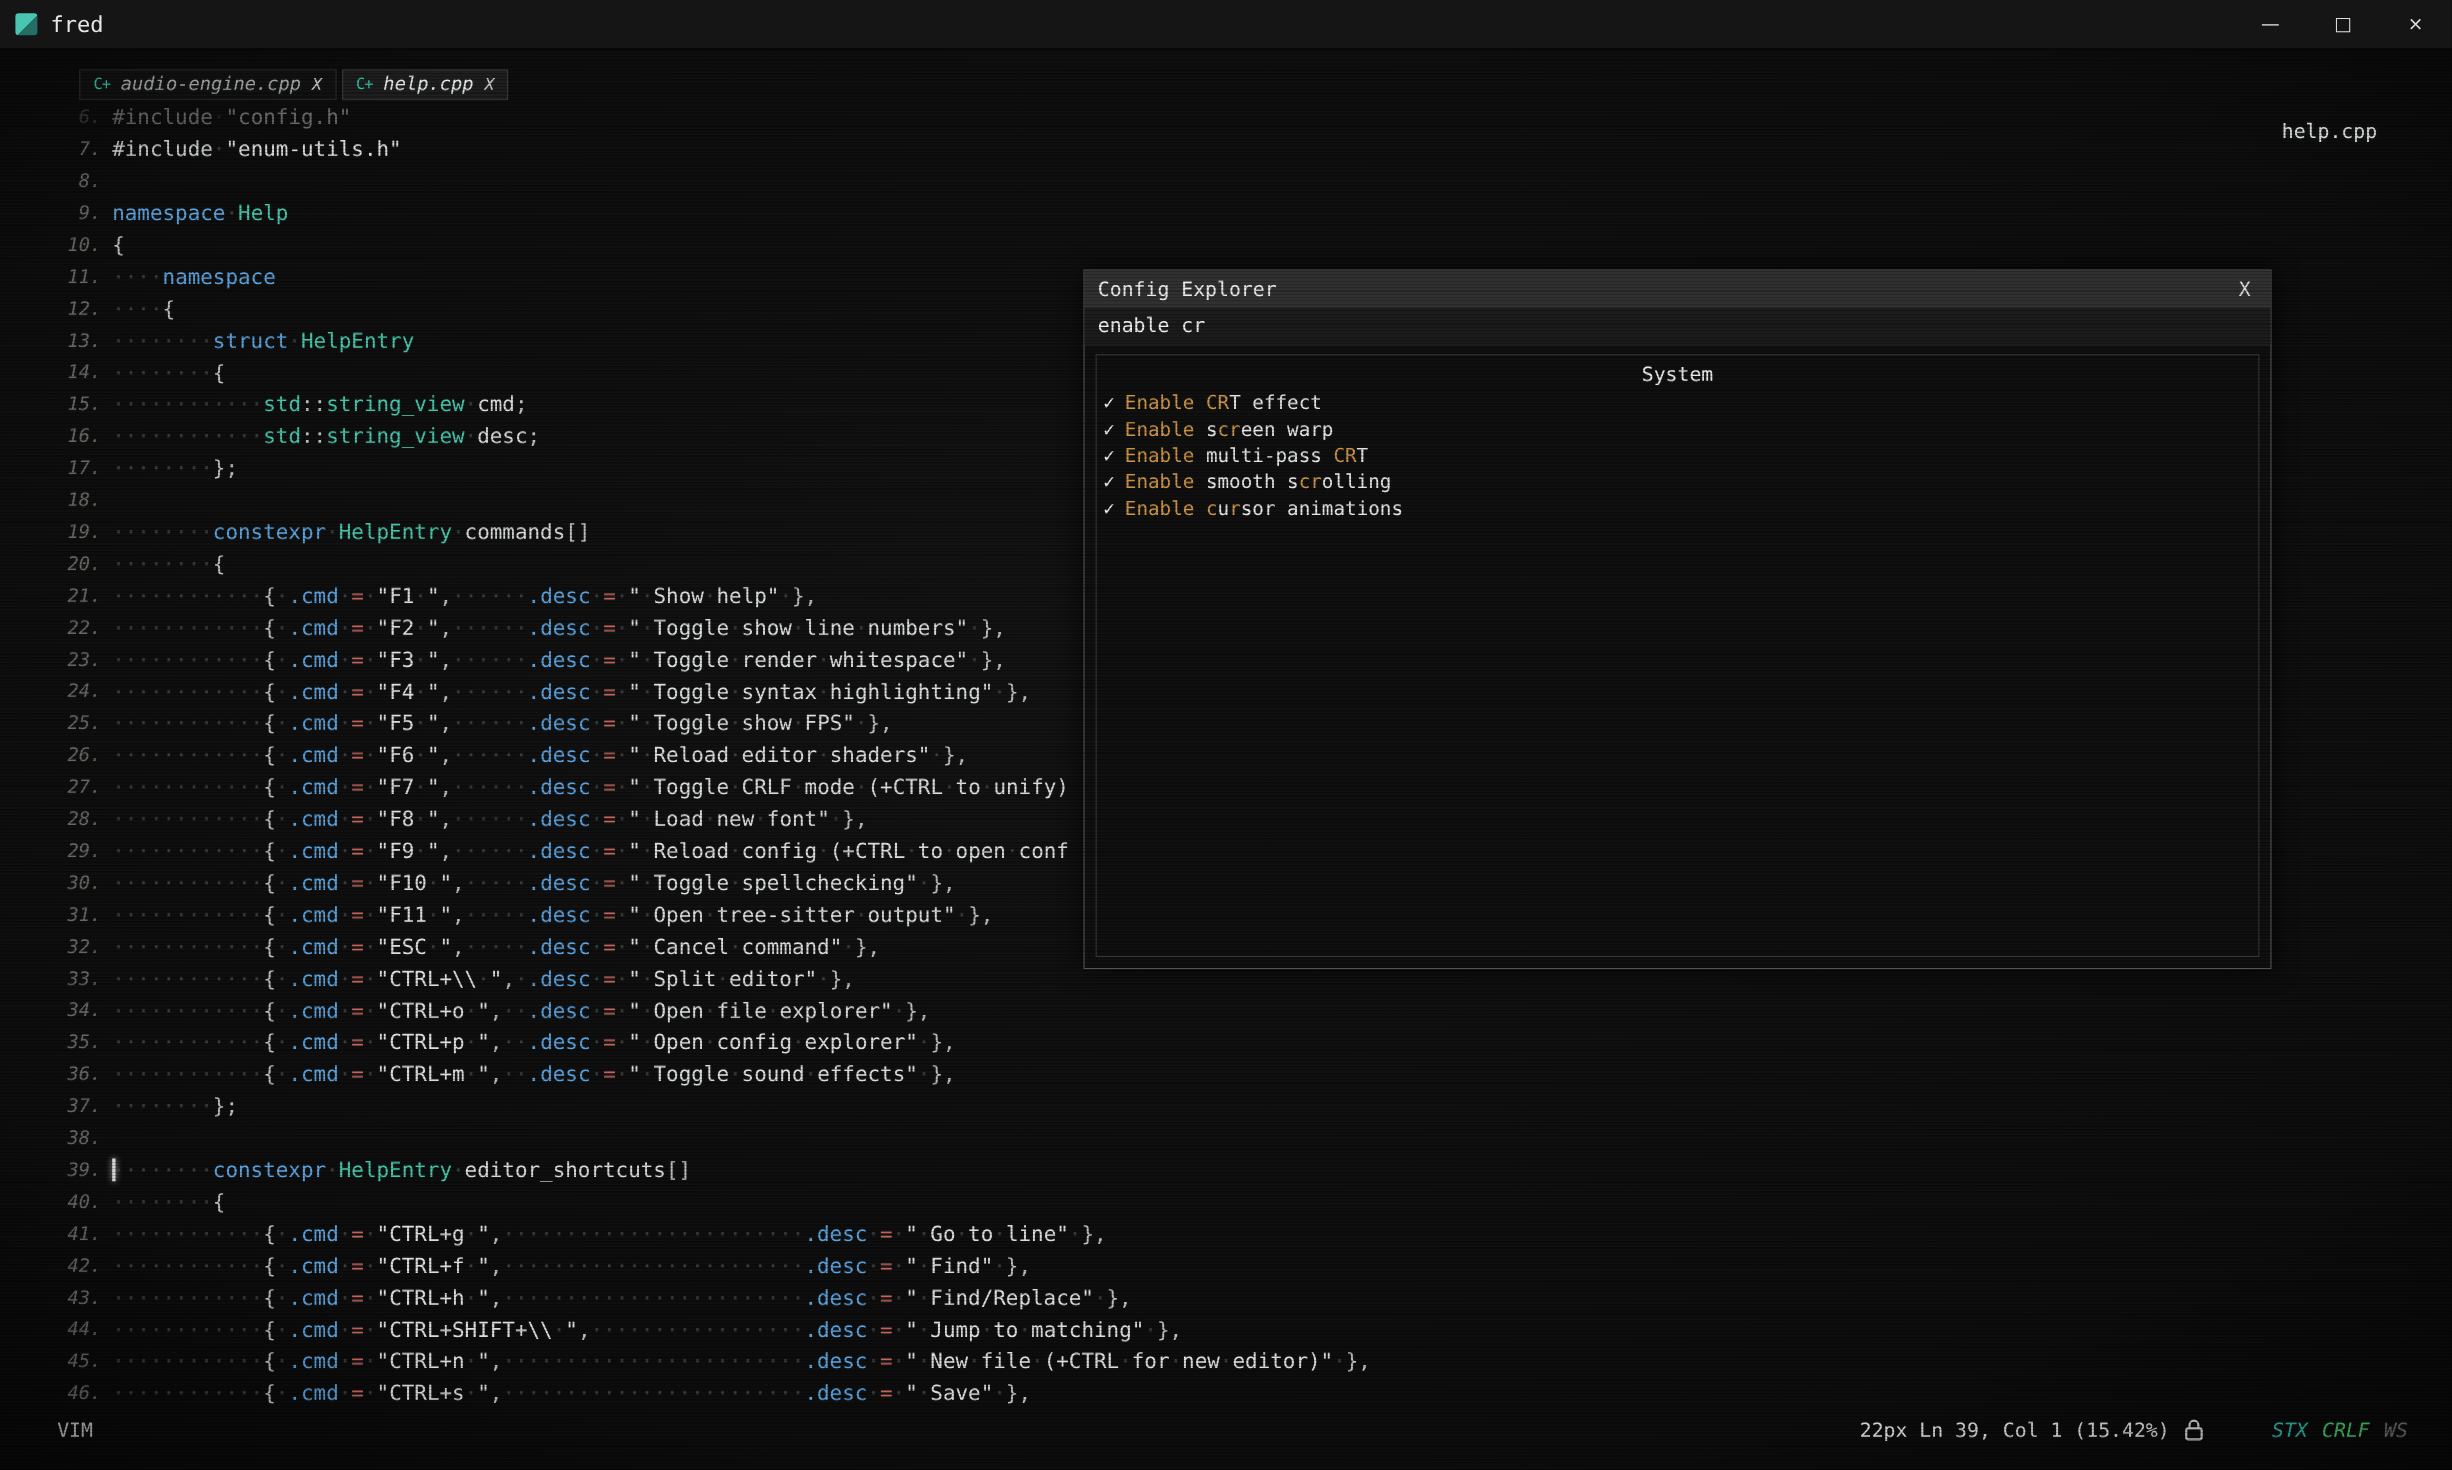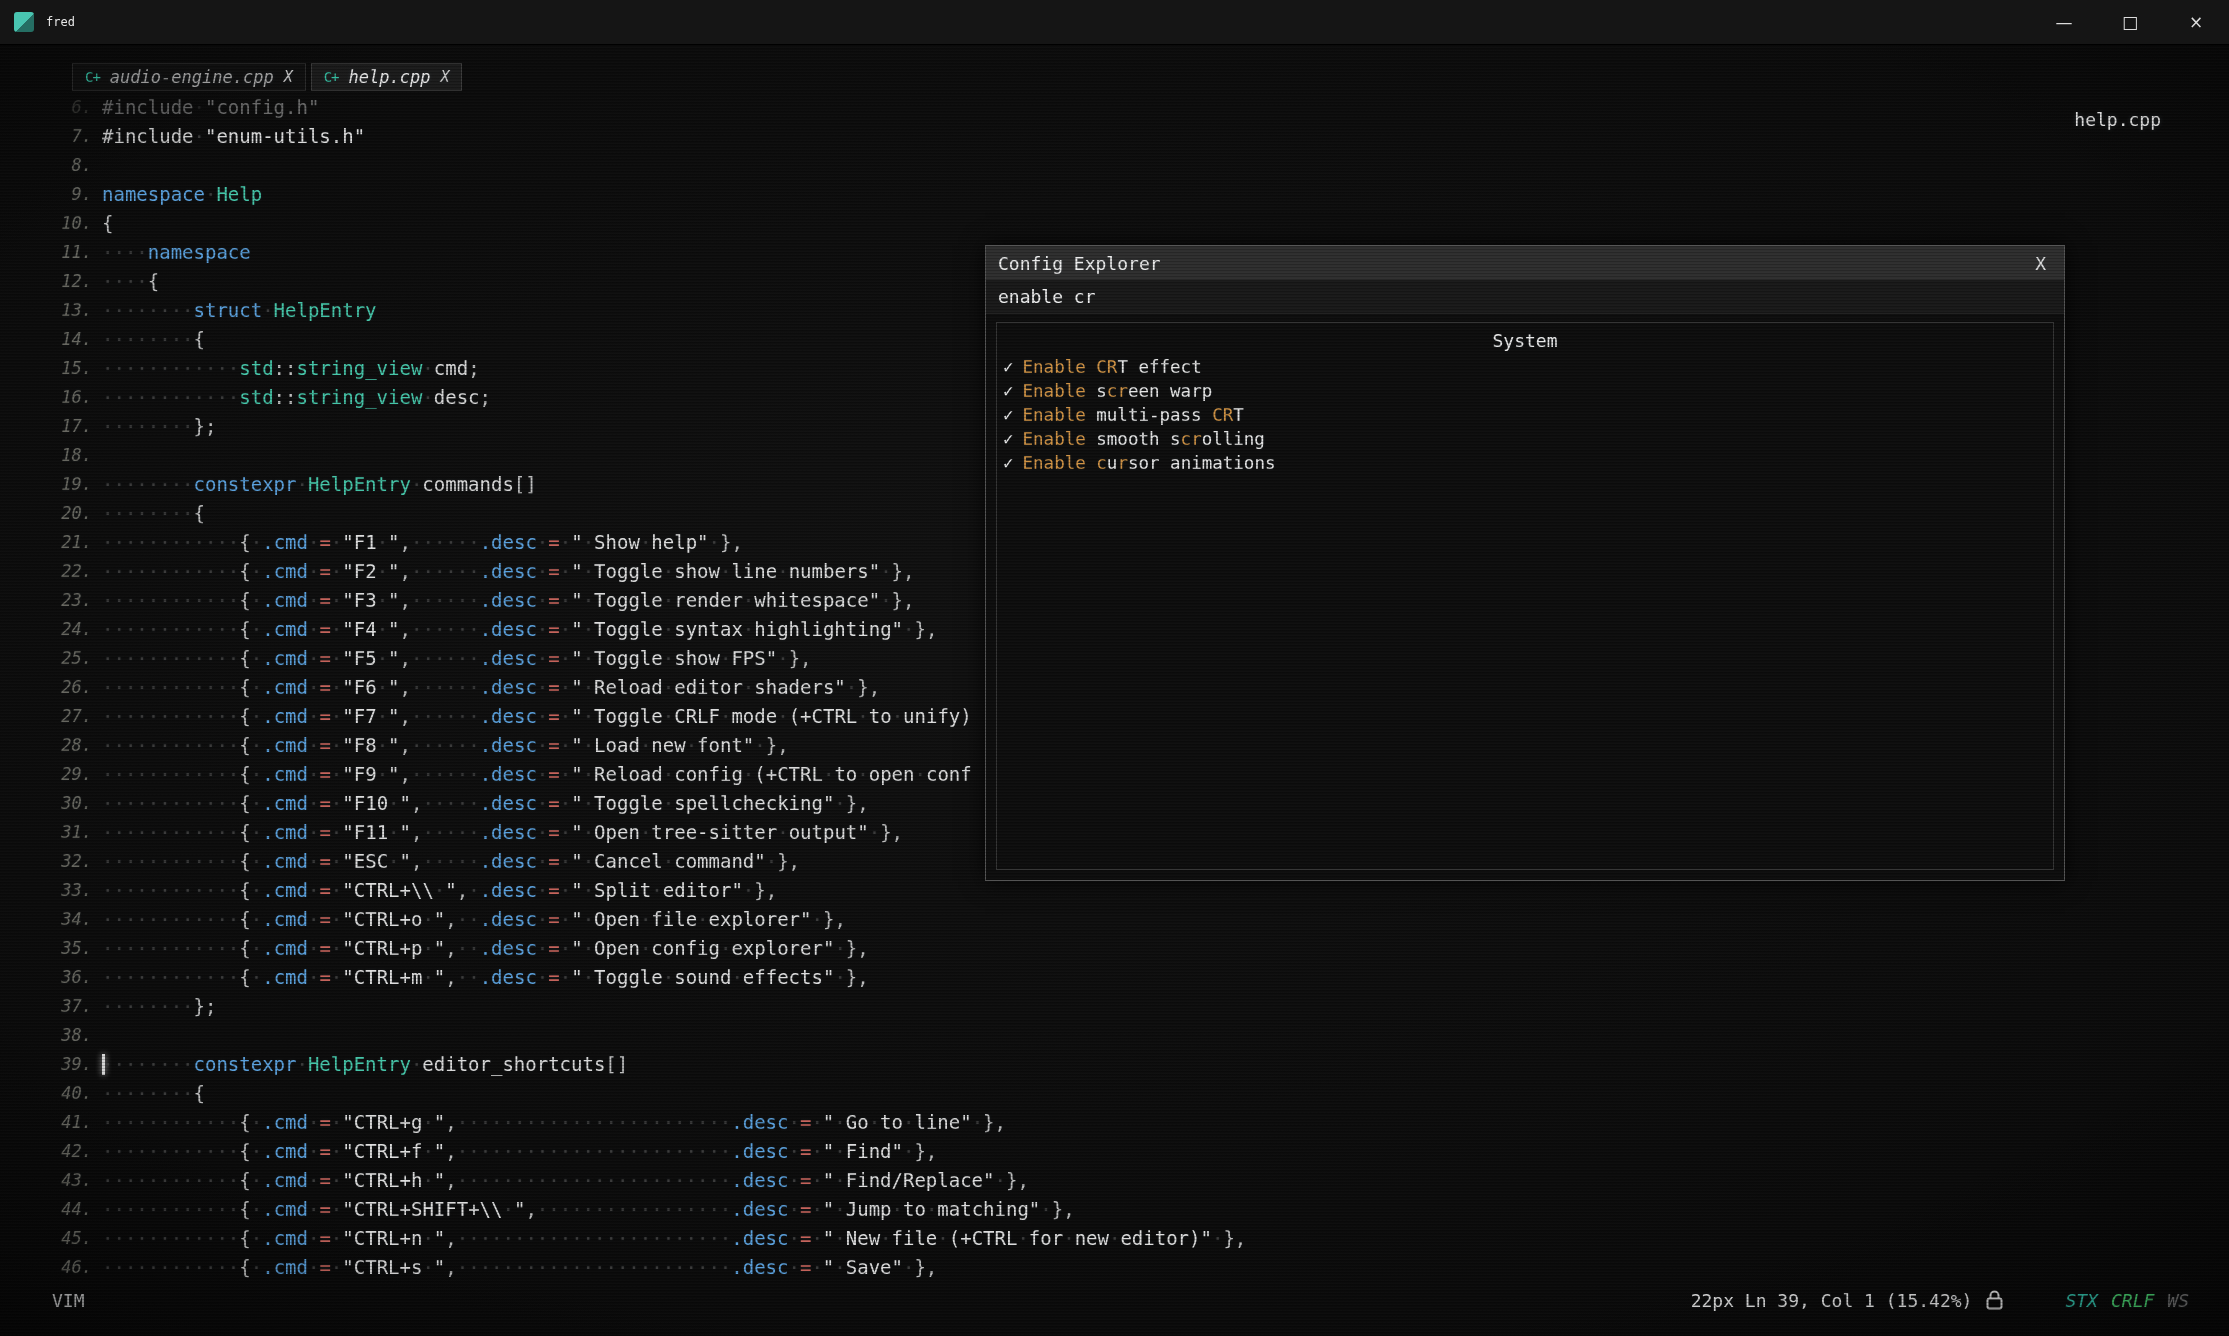--- a/index.html
+++ b/index.html
@@ -4,21 +4,21 @@
 <style>
   *{box-sizing:border-box;margin:0;padding:0}
   html,body{width:2229px;height:1336px;background:#000;overflow:hidden}
   body{font-family:"DejaVu Sans Mono",monospace;position:relative;color:#d4d4d4}
 
   
   .titlebar{position:absolute;top:0;left:0;right:0;height:45px;background:#151515;
     display:flex;align-items:center;padding-left:14px;z-index:60;border-bottom:1px solid #000}
   .app-icon{width:20px;height:20px;margin-right:12px;border-radius:3px;
     background:linear-gradient(135deg,#49c5b1 0 55%,#256e63 55% 100%)}
-  .titlebar .title{color:#e6e6e6;font-size:12px}
+  .titlebar .title{color:#e6e6e6;font-size:20px}
   .win-controls{margin-left:auto;display:flex;height:100%}
   .win-btn{width:66px;display:flex;align-items:center;justify-content:center;
     color:#dcdcdc;font-size:17px;font-family:"DejaVu Sans",sans-serif}
 
   
   .screen{position:absolute;top:45px;left:0;right:0;bottom:0;
     background:radial-gradient(ellipse 115% 100% at 50% 44%, #121212 0%, #0b0b0b 55%, #020202 100%)}
   .crt{position:absolute;inset:0;pointer-events:none;z-index:40;
     background:
       radial-gradient(ellipse 96% 92% at 50% 46%, rgba(0,0,0,0) 58%, rgba(0,0,0,.42) 88%, rgba(0,0,0,.82) 100%),

